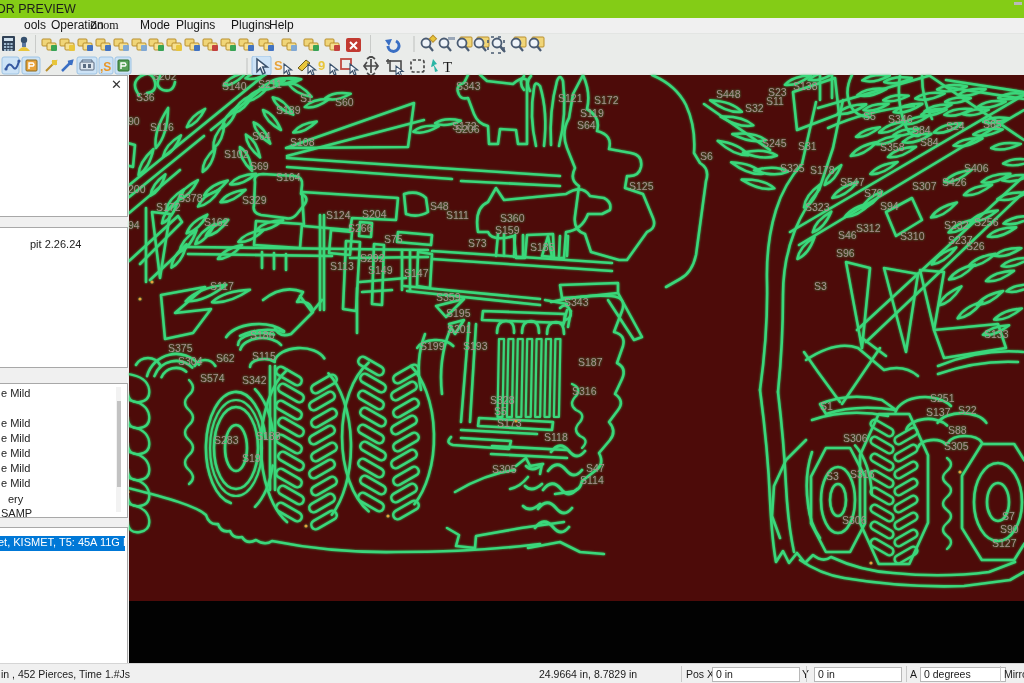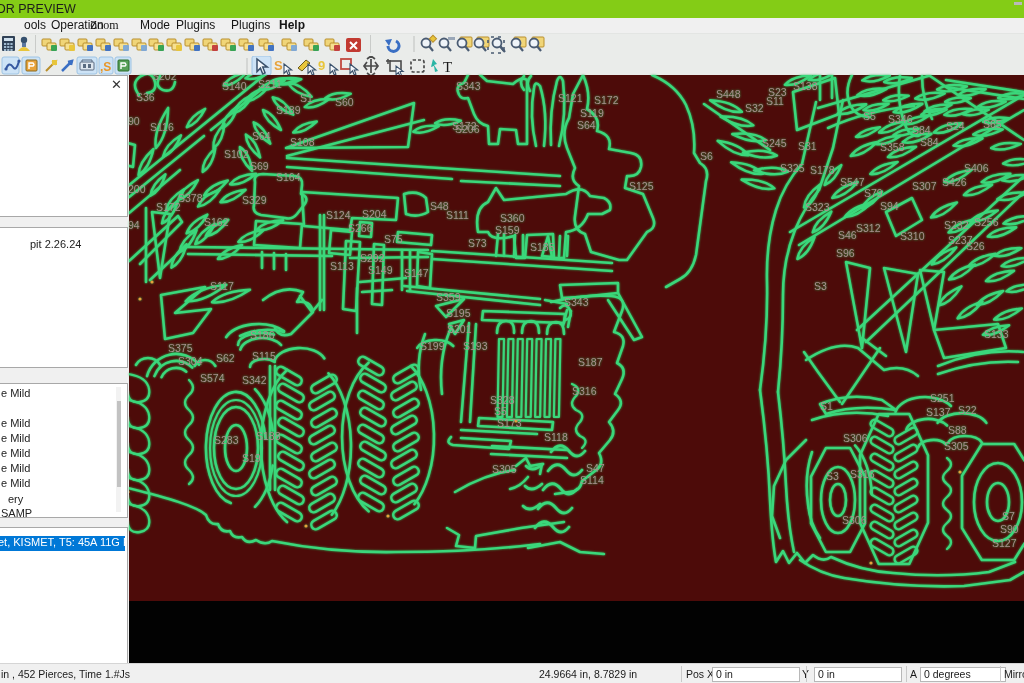--- a/index.html
+++ b/index.html
@@ -14,21 +14,21 @@
 <div class="abs" style="left:0;top:0;width:1024px;height:18px;background:#84cc16;">
   <span class="abs" style="left:-4px;top:2px;font-size:12.5px;color:#1c1c1c;">OR PREVIEW</span>
 </div>
 <div id="menubar" class="abs" style="left:0;top:18px;width:868px;height:15px;font-size:12px;color:#151515;margin-left:24px;">
   <span style="left:0px;">ools</span>
     <span style="left:27px;text-align:center;">Operation</span>
     <span style="left:66px;font-family:Liberation Serif, serif;">Zoom</span>
   <span style="left:116px;">Mode</span>
     <span style="left:152px;">Plugins</span>
     <span style="left:207px;">Plugins</span>
-  <span style="left:255px;font-weight:bold;">Help</span>
+  <span style="left:245px;">Help</span>
 </div>
 <div class="abs" style="left:0;top:33px;width:1024px;height:22px;background:#eaecea;border-top:1px solid #e3e5e3;border-bottom:1px solid #dfe1df;"></div>
 <div class="abs" style="left:0;top:56px;width:1024px;height:19px;background:#eaecea;"></div>
 <div class="abs" style="left:1014px;top:2px;width:8px;height:3px;background:#b9b9b9;"></div>
 <svg class="abs" style="left:0;top:33px" width="560" height="22">
     <rect x="2" y="3" width="13" height="15" rx="1" fill="#314257"></rect>
     <rect x="4" y="5" width="9" height="3" fill="#cfe0ee"></rect>
     <rect x="4.0" y="10" width="2.2" height="2" fill="#9fb9cf"></rect>
     <rect x="7.2" y="10" width="2.2" height="2" fill="#9fb9cf"></rect>
     <rect x="10.4" y="10" width="2.2" height="2" fill="#9fb9cf"></rect>

